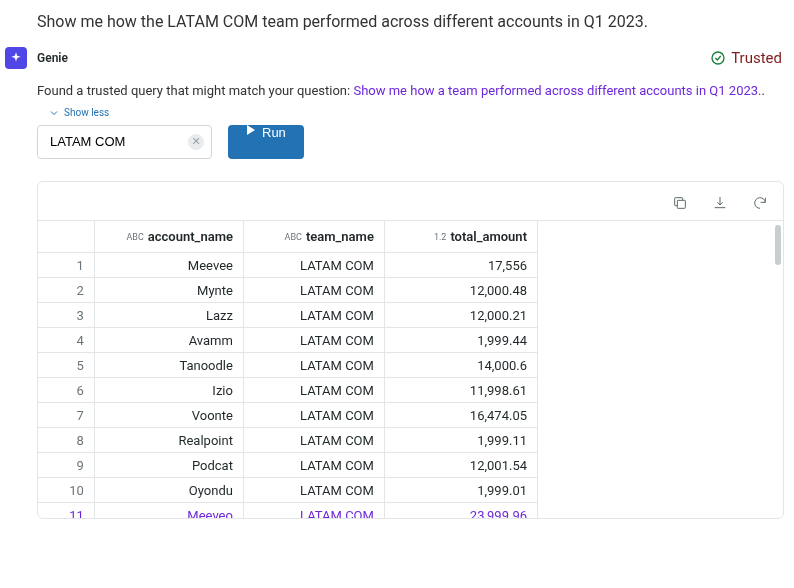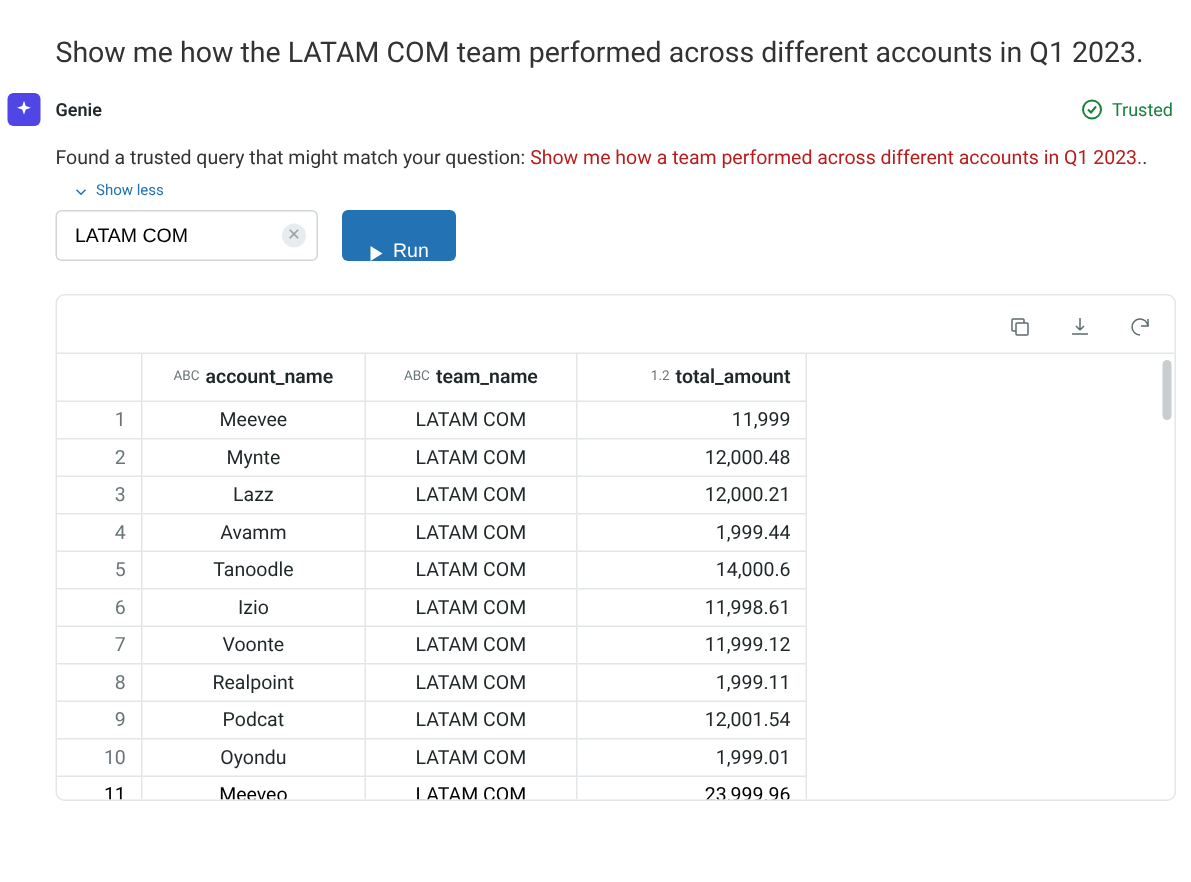--- a/index.html
+++ b/index.html
@@ -8,22 +8,22 @@
     font-size: 13px;
     color: #1f2729;
     background: #fff;
     width: 794px;
     height: 588px;
     overflow: hidden;
     padding: 0 0 0 0;
   }
   .wrapper { padding: 8px 0 0 0; }
   .user-msg {
-    margin: 15px 0 16px 37px;
-    font-size: 19px;
+    margin: 4px 0 16px 37px;
+    font-size: 16px;
     color: #333;
   }
   .genie-row {
     display: flex;
     align-items: center;
     margin-left: 5px;
     margin-bottom: 12px;
   }
   .genie-icon {
     width: 22px;
@@ -38,33 +38,33 @@
   .genie-label {
     font-weight: 600;
     margin-left: 10px;
     font-size: 12px;
   }
   .trusted {
     margin-left: auto;
     display: flex;
     align-items: center;
     gap: 5px;
-    color: #15803d;
-    font-size: 12px;
+    color: #7f1d1d;
+    font-size: 15px;
     margin-right: 12px;
   }
   .trusted svg { width: 16px; height: 16px; stroke: #188038; fill: none; stroke-width: 2; }
   .found-text {
     margin-left: 37px;
     font-size: 13px;
     color: #333;
     line-height: 1.5;
     margin-right: 12px;
   }
-  .found-link { color: #b91c1c; cursor: pointer; }
+  .found-link { color: #6d28d9; cursor: pointer; }
   .showless {
     margin-left: 48px;
     margin-top: 6px;
     color: #2272b4;
     font-size: 10px;
     display: flex;
     align-items: center;
     gap: 4px;
     cursor: pointer;
   }
@@ -108,21 +108,21 @@
   .run-btn {
     background: #2272b4;
     color: #fff;
     border: none;
     height: 34px;
     padding: 0 18px;
     border-radius: 4px;
     font-size: 13px;
     font-weight: 500;
     display: flex;
-    align-items: flex-end;
+    align-items: flex-start;
     gap: 6px;
     cursor: pointer;
   }
   .run-btn svg { width:10px;height:10px;fill:#fff;}
   .result-card {
     margin: 22px 10px 0 37px;
     border: 1px solid #e3e6e8;
     border-radius: 6px;
     overflow: hidden;
     position: relative;
@@ -148,35 +148,35 @@
   .vscroll-thumb{
     position:absolute;right:2px;top:4px;width:6px;height:40px;background:#c8cdd0;border-radius:3px;
   }
   table { border-collapse: collapse; width: 500px; table-layout: fixed; }
   th, td {
     border-right: 1px solid #e3e6e8;
     border-bottom: 1px solid #e3e6e8;
     padding: 0 10px;
     height: 25px;
     font-size: 13px;
-    text-align: center;
+    text-align: right;
     white-space: nowrap;
     overflow:hidden;
     text-overflow:ellipsis;
   }
   th { height: 32px; font-weight:600; background:#fff;}
   .col-idx { width: 56px; text-align: right; color:#6b7579;}
   .col-acct { width: 148px; }
   .col-team { width: 140px; }
   .col-amt  { width: 152px; text-align: right; padding-left: 28px; }
   th.col-amt, td.col-amt { text-align: right; }
   th.col-idx{background:#fff;}
   th .coltype{font-size:9px;color:#6b7579;font-weight:400;margin-right:4px;vertical-align:middle;}
   .footer { margin: 8px 0 0 37px; font-size:13px; color:#333;}
-  .last-row td { color:#000000; border-bottom:none;}
+  .last-row td { color:#6d28d9; border-bottom:none;}
 </style>
 </head>
 <body>
 
 <div class="wrapper">
 
   <div class="user-msg">Show me how the LATAM COM team performed across different accounts in Q1 2023.</div>
 
   <div class="genie-row">
     <div class="genie-icon">
@@ -248,21 +248,21 @@
             <th class="col-acct"><span class="coltype">ABC</span><span>account_name</span></th>
             <th class="col-team"><span class="coltype">ABC</span><span>team_name</span></th>
             <th class="col-amt"><span class="coltype">1.2</span><span>total_amount</span></th>
           </tr>
         </thead>
         <tbody id="tbody">
             <tr>
               <td class="col-idx">1</td>
               <td class="col-acct">Meevee</td>
               <td class="col-team">LATAM COM</td>
-              <td class="col-amt">11,999</td>
+              <td class="col-amt">17,556</td>
             </tr>
             <tr>
               <td class="col-idx">2</td>
               <td class="col-acct">Mynte</td>
               <td class="col-team">LATAM COM</td>
               <td class="col-amt">12,000.48</td>
             </tr>
             <tr>
               <td class="col-idx">3</td>
               <td class="col-acct">Lazz</td>
@@ -284,21 +284,21 @@
             <tr>
               <td class="col-idx">6</td>
               <td class="col-acct">Izio</td>
               <td class="col-team">LATAM COM</td>
               <td class="col-amt">11,998.61</td>
             </tr>
             <tr>
               <td class="col-idx">7</td>
               <td class="col-acct">Voonte</td>
               <td class="col-team">LATAM COM</td>
-              <td class="col-amt">11,999.12</td>
+              <td class="col-amt">16,474.05</td>
             </tr>
             <tr>
               <td class="col-idx">8</td>
               <td class="col-acct">Realpoint</td>
               <td class="col-team">LATAM COM</td>
               <td class="col-amt">1,999.11</td>
             </tr>
             <tr>
               <td class="col-idx">9</td>
               <td class="col-acct">Podcat</td>

